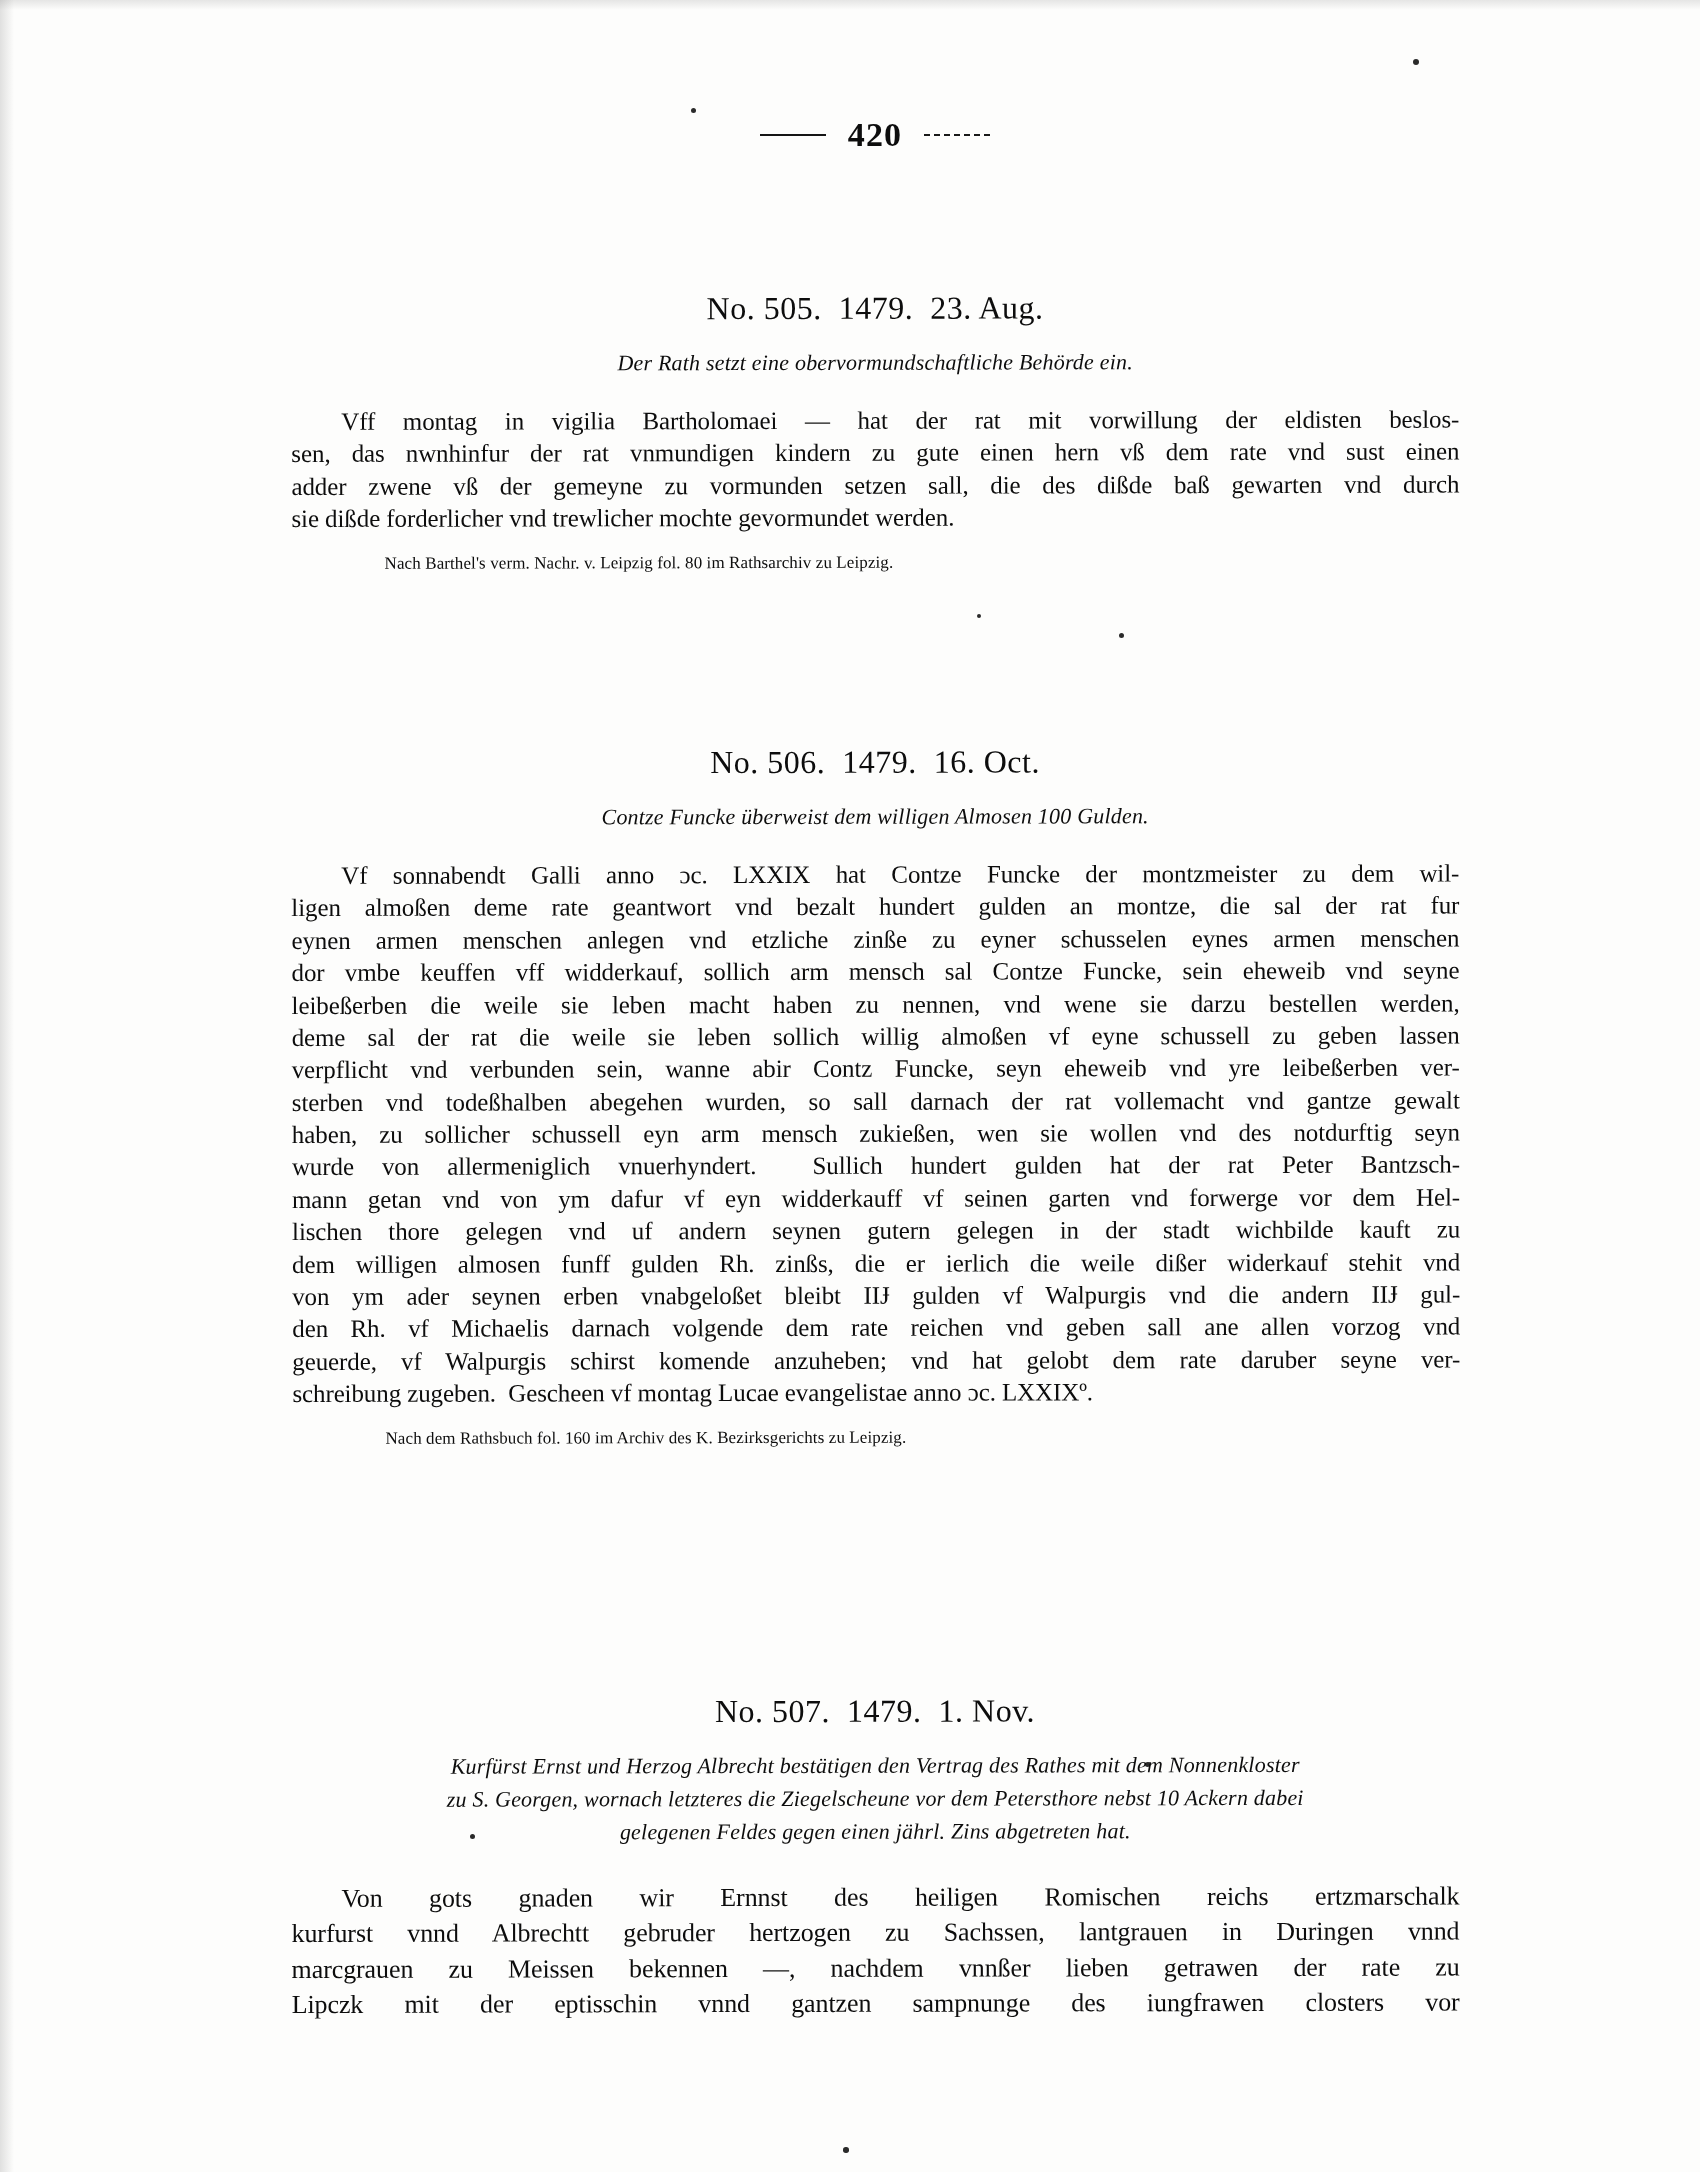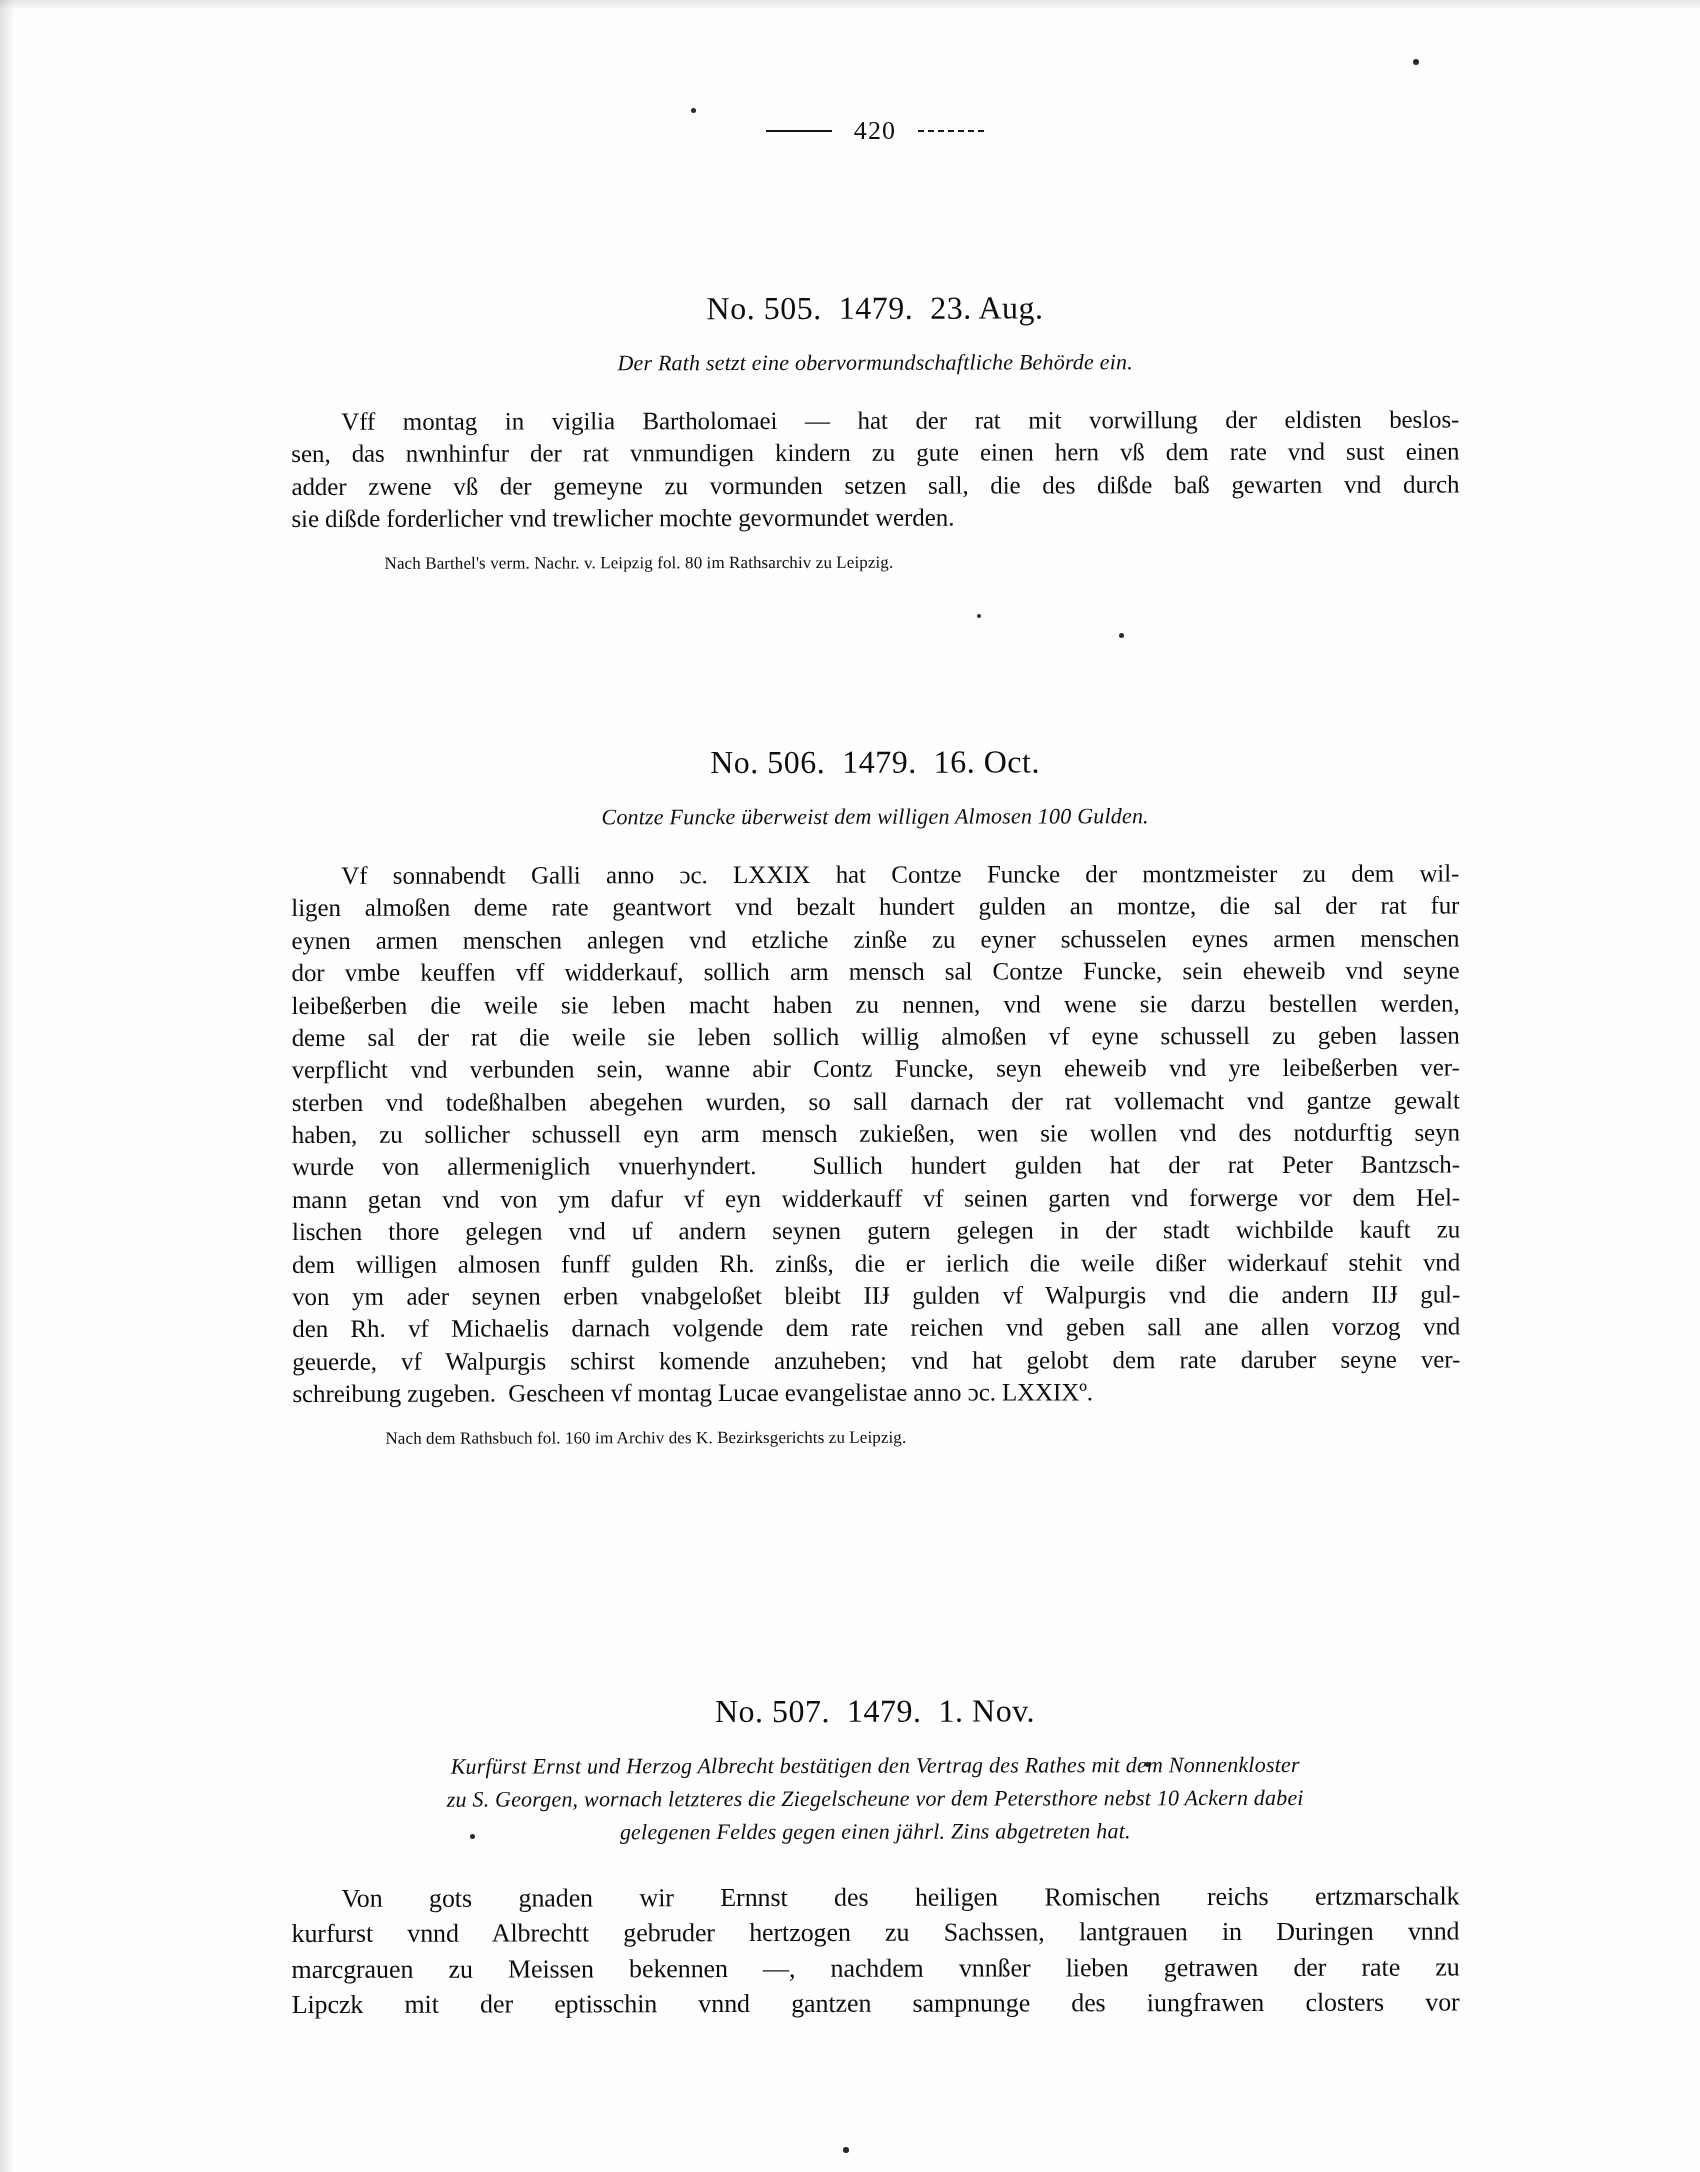--- a/index.html
+++ b/index.html
@@ -62,22 +62,22 @@
     width: 66px;
     height: 2.7px;
     background: #151515;
   }
   .rh-rule.dashed {
     height: 0;
     border-top: 2.7px dashed #1a1a1a;
     background: none;
   }
   .folio {
-    font-size: 26px;
-    font-weight: 400;
+    font-size: 34px;
+    font-weight: 700;
     letter-spacing: 1.1px;
     line-height: 1;
   }
 
   
   .speck {
     position: absolute;
     background: #2a2a2a;
     border-radius: 50%;
     pointer-events: none;

